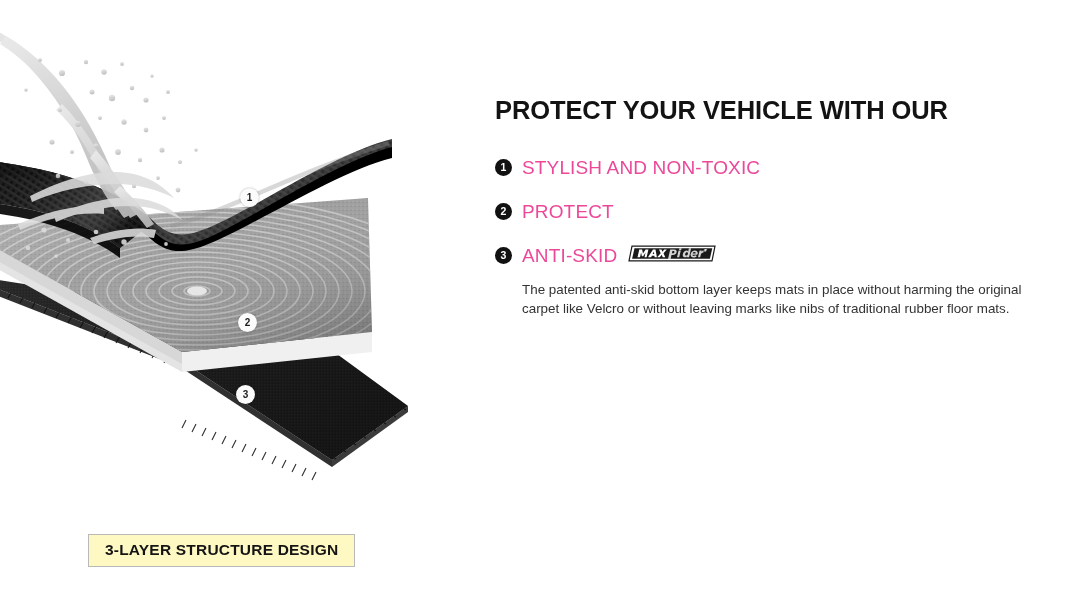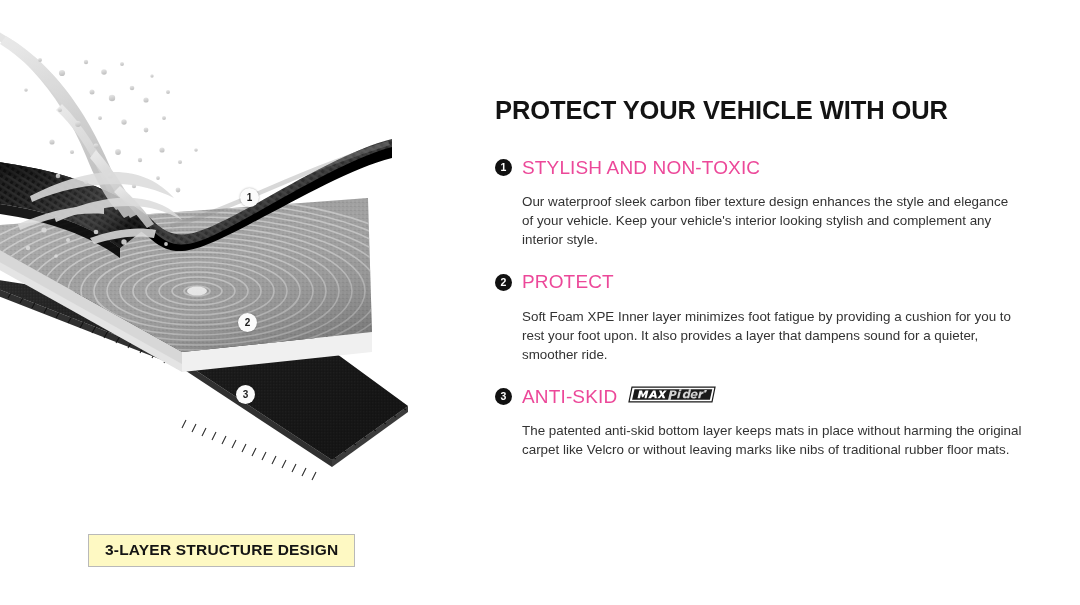--- a/index.html
+++ b/index.html
@@ -343,29 +343,27 @@
 
     <h1 id="headline">
       <span class="hl-line">PROTECT YOUR VEHICLE WITH OUR</span>
     </h1>
 
     <div class="feature">
       <div class="feature-head">
         <span class="badge">1</span>
         <span class="feature-title">STYLISH AND NON-TOXIC</span>
       </div>
-      <p class="feature-body">Our waterproof sleek carbon fiber texture design enhances the style and elegance of your vehicle. Keep your vehicle's interior looking stylish and complement any interior style.</p>
     </div>
 
     <div class="feature">
       <div class="feature-head">
         <span class="badge">2</span>
         <span class="feature-title">PROTECT</span>
       </div>
-      <p class="feature-body">Soft Foam XPE Inner layer minimizes foot fatigue by providing a cushion for you to rest your foot upon. It also provides a layer that dampens sound for a quieter, smoother ride.</p>
     </div>
 
     <div class="feature">
       <div class="feature-head">
         <span class="badge">3</span>
         <span class="feature-title">ANTI-SKID</span>
         <span class="brand-logo">
           <svg width="88" height="17" viewBox="0 0 88 17" xmlns="http://www.w3.org/2000/svg">
 
             <path d="M4,1.2 L87,1.2 L84,15.8 L1,15.8 Z" fill="#ffffff" stroke="#1a1a1a" stroke-width="1.2"></path>

